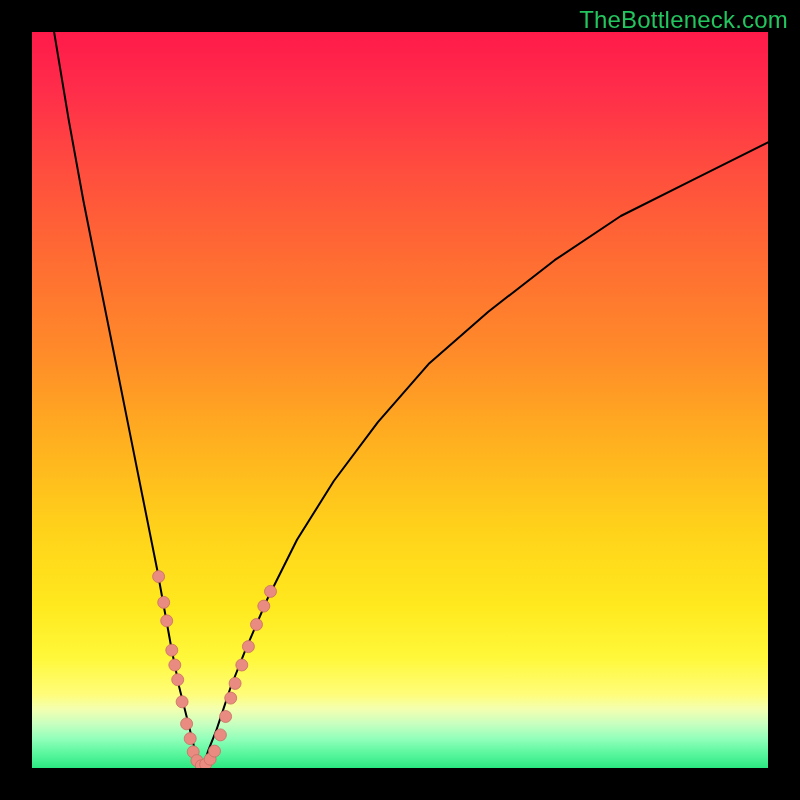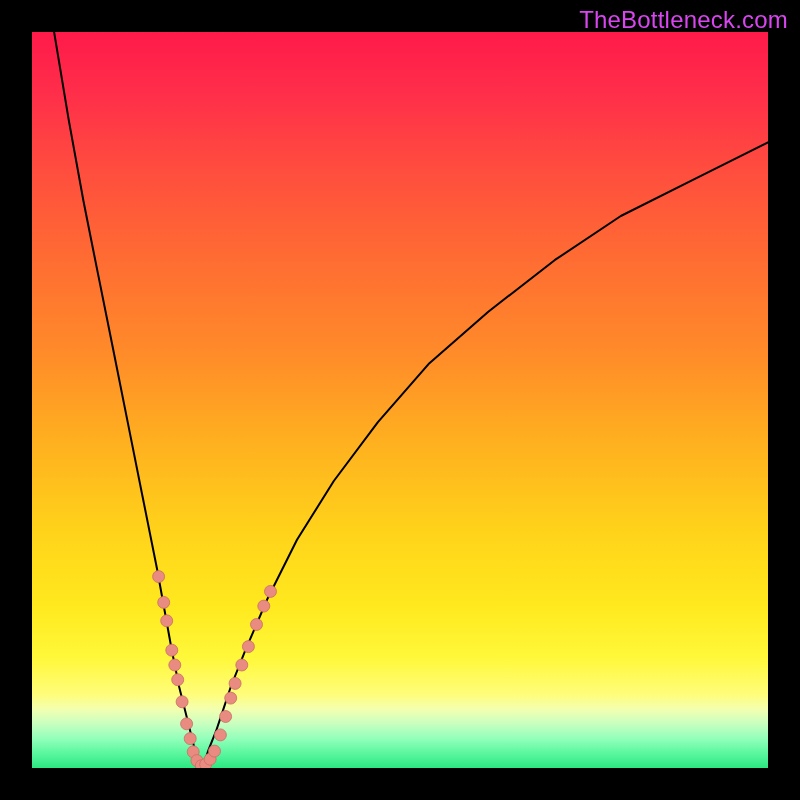--- a/index.html
+++ b/index.html
@@ -41,21 +41,21 @@
     );
   }
   .plot {
     position: absolute;
     inset: 0;
   }
   .watermark {
     position: absolute;
     top: 6px;
     right: 12px;
-    color: #d946ef;
+    color: #22c55e;
     font-size: 24px;
     letter-spacing: 0.2px;
     font-weight: 400;
   }
 </style>
 </head>
 <body>
 
 <div class="watermark">TheBottleneck.com</div>
 

